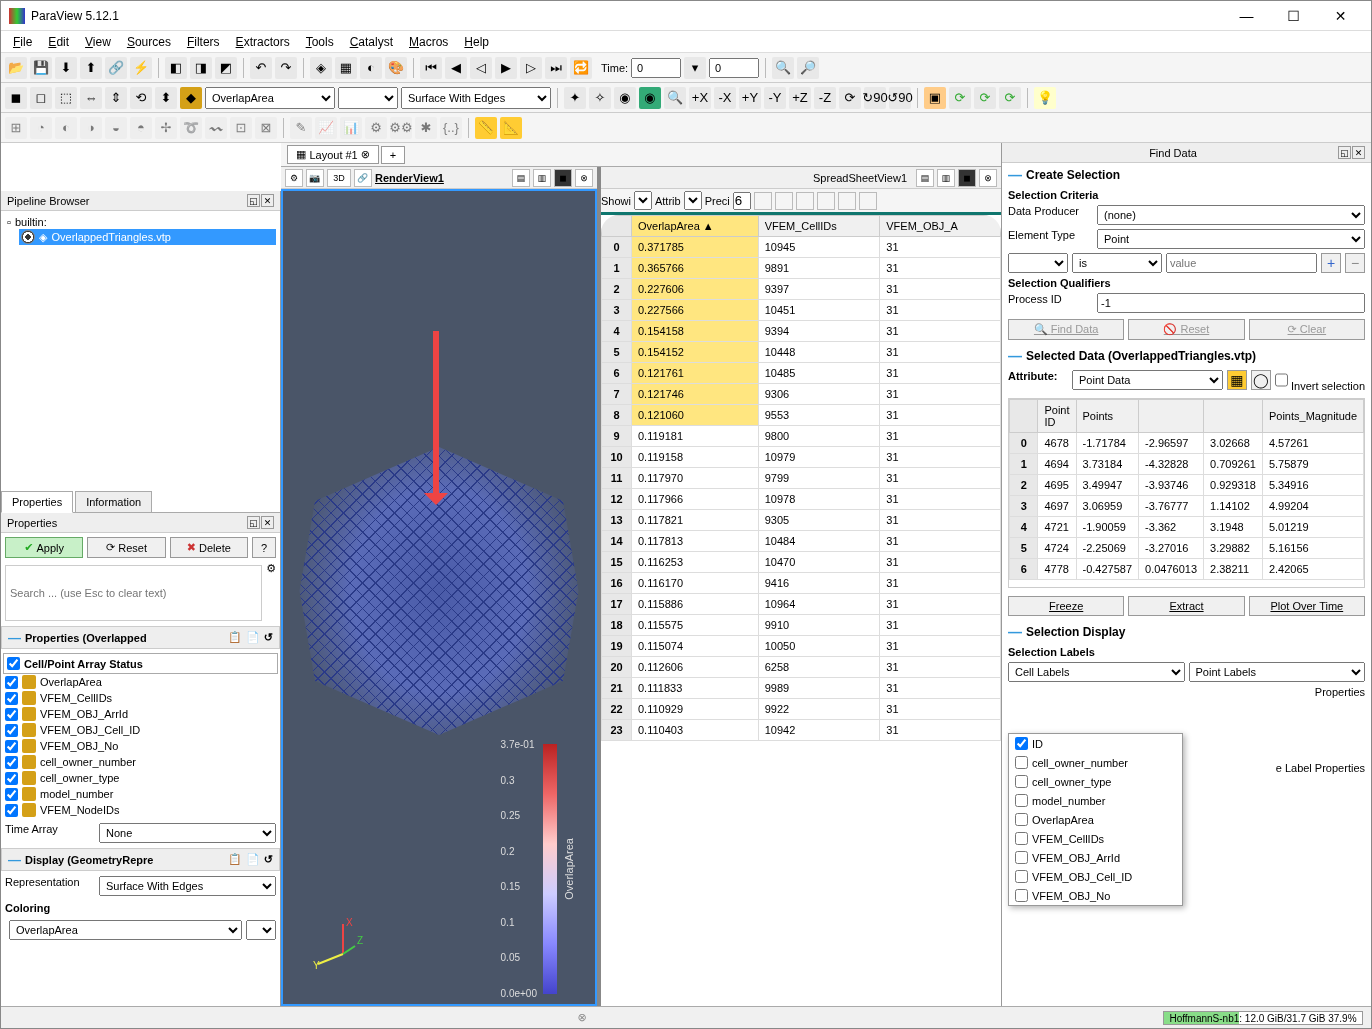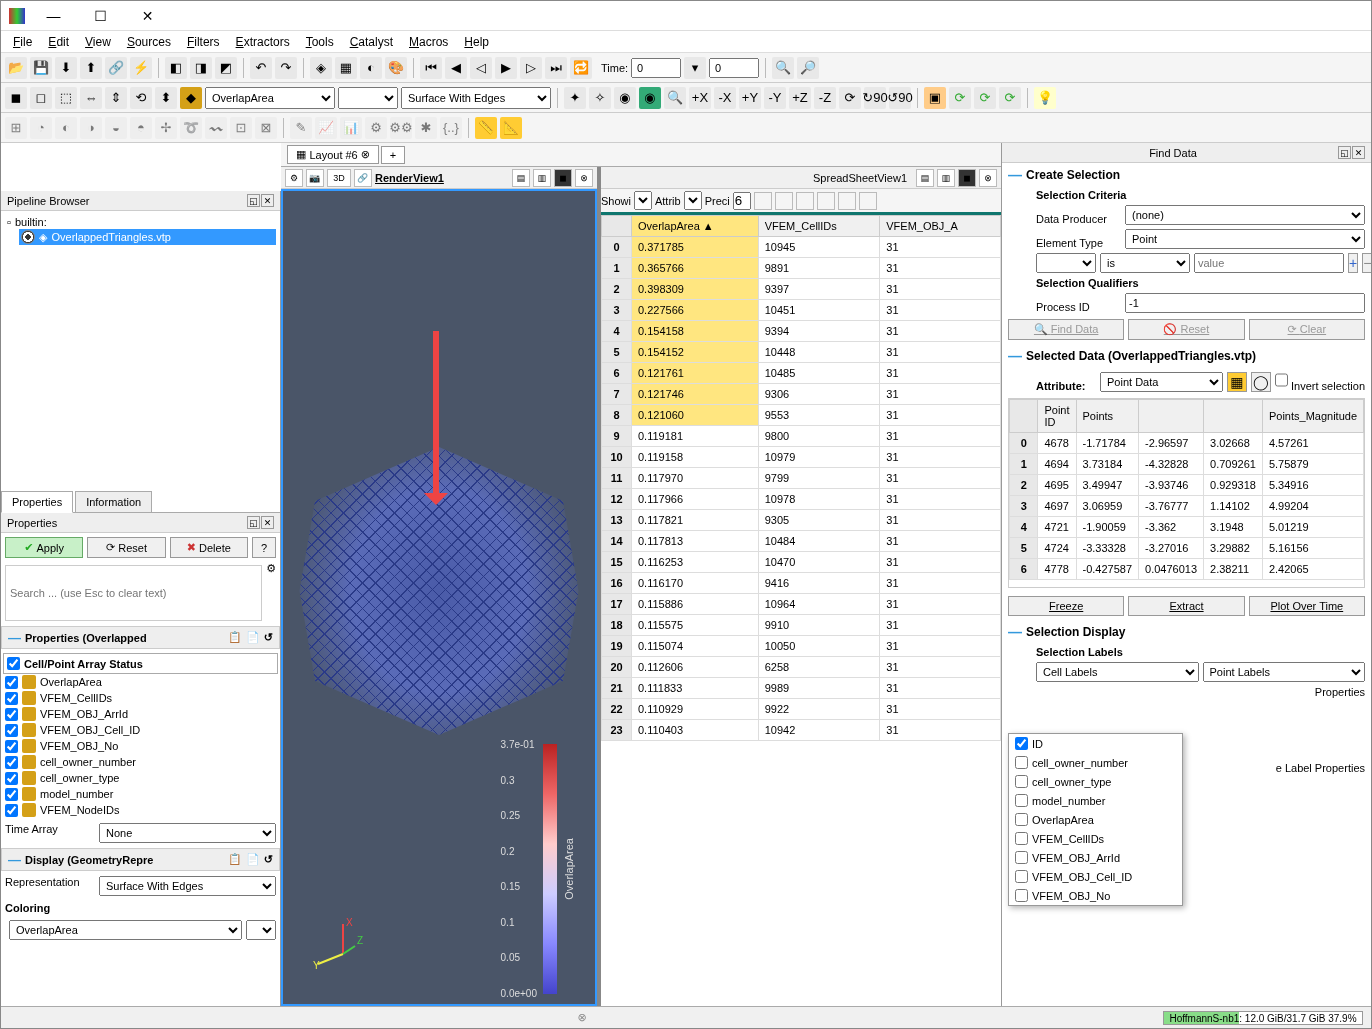--- a/index.html
+++ b/index.html
@@ -59,32 +59,32 @@
 .arrow { position: absolute; top: 140px; left: 150px; width: 6px; height: 170px; background: #e44; }
 .arrow::after { content:''; position:absolute; bottom:-16px; left:-9px; border: 12px solid transparent; border-top-color:#e44; }
 .colorbar-group { position: absolute; right: 20px; bottom: 5px; display: flex; align-items: center; gap: 6px; }
 .colorbar { width: 14px; height: 250px; background: linear-gradient(to bottom,#b22,#e66,#fcc,#ccf,#88f,#44c); position: relative; }
 .colorbar-labels { display:flex; flex-direction:column; justify-content:space-between; height:260px; color:#ddd; font-size:10px; text-align:left; }
 .colorbar-title { writing-mode: vertical-lr; transform: rotate(180deg); color:#ddd; font-size:11px; }
 .axes { position: absolute; left: 30px; bottom: 30px; width: 60px; height: 60px; }
 .spreadsheet-view { flex: 1; display: flex; flex-direction: column; }
 .ss-toolbar { height: 26px; display: flex; align-items: center; padding: 0 0; gap: 3px; background: #f5f5f5; border-bottom: 3px solid #0f766e; font-size: 11px; }
 .ss-toolbar .sbtn { width:18px; height:18px; border:1px solid #bbb; }
-.ss-table { flex: 1; overflow: auto; }
+.ss-table { flex: 1; overflow: auto; border-radius: 18px; }
 table { border-collapse: collapse; width: 100%; font-size: 11px; }
 table th { background: #f0f0f0; border: 1px solid #ccc; padding: 4px 6px; text-align: left; font-weight: normal; position: sticky; top: 0; }
 table td { border: 1px solid #ddd; padding: 4px 6px; }
 table tr:nth-child(even) td { background: #f7f7f7; }
 table td.rownum, table th.rownum { background: #e8e8e8; font-weight: bold; text-align: center; width: 30px; }
 table th.sorted { background: #ffe680; }
 table td.hl { background: #ffe680 !important; }
 .right-pane { width: 370px; border-left: 1px solid #999; display: flex; flex-direction: column; background: #fff; overflow:hidden;}
 .fd-hdr { font-weight: bold; font-size: 12px; padding: 4px 6px; display:flex; align-items:center; gap:4px; }
 .fd-hdr .collapse { color: #3399dd; font-size: 14px; font-weight:bold;}
-.fd-row { display: flex; align-items: flex-end; gap: 4px; padding: 2px 6px; font-size: 11px; margin-left: 28px; }
+.fd-row { display: flex; align-items: flex-start; gap: 4px; padding: 2px 6px; font-size: 11px; }
 .fd-row > label { min-width: 85px; }
 .fd-row select, .fd-row input { flex: 1; padding: 2px; height: 20px; font-size: 11px; }
 .fd-btns { display: flex; gap: 4px; padding: 4px 6px; }
 .fd-btns .btn { flex: 1; padding: 3px; border: 1px solid #999; background: #f0f0f0; text-align: center; font-size: 11px; color:#999;text-decoration:underline;}
 .fd-btns .btn.en { color:#000; }
 .fd-table { height: 190px; overflow: auto; border: 1px solid #ccc; margin: 4px 6px; }
 .statusbar { height: 22px; border-top: 1px solid #aaa; background: #f0f0f0; display: flex; align-items: center; padding: 0 8px; font-size: 11px; }
 .statusbar .meter { width: 200px; height: 14px; border:1px solid #999; background:#fff; position:relative; margin-left:8px;}
 .statusbar .meter-fill { height:100%; background:#8d8; width:37.9%; }
 .statusbar .meter-text { position:absolute; inset:0; text-align:center; line-height:14px; font-size:10px; }
@@ -92,20 +92,21 @@
 .cell-labels-dd .dd-row { display:flex; align-items:center; gap:4px; padding:3px 6px; font-size:11px; }
 .sq-btn { width:20px; height:20px; border:1px solid #999; background:#f0f0f0; display:flex; align-items:center; justify-content:center; font-size:14px;}
 </style>
 </head>
 <body>
 
 <div class="window">
 
   <div class="titlebar">
     <div class="logo"></div>
+    <div class="title">ParaView 5.12.1</div>
     <div class="winbtns">
       <div class="winbtn">—</div>
       <div class="winbtn">☐</div>
       <div class="winbtn">✕</div>
     </div>
   </div>
 
   <div class="menubar" id="menubar">
       <div class="menu"><u>F</u>ile</div>
       <div class="menu"><u>E</u>dit</div>
@@ -354,21 +355,21 @@
           <select><option>OverlapArea</option></select>
           <select style="flex:0 0 30px"><option></option></select>
         </div>
       </div>
     </div>
 
     <div class="center-pane">
       <div class="layout-tabs">
         <div class="layout-tab">
             <span>▦</span>
-            <span>Layout #6</span>
+            <span>Layout #1</span>
             <span>⊗</span>
           </div>
         <div class="layout-tab" style="width:24px; justify-content:center">+</div>
       </div>
       <div class="views">
 
         <div class="render-view">
           <div class="view-header">
             <div class="vbtn">⚙</div>
             <div class="vbtn">📷</div>
@@ -452,21 +453,21 @@
                   <tr>
                     <td class="rownum ">1</td>
                     <td class=" hl">0.365766</td>
                     <td class=" ">9891</td>
                     <td class=" ">31</td>
                   </tr>
                 </tbody>
                 <tbody>
                   <tr>
                     <td class="rownum ">2</td>
-                    <td class=" hl">0.398309</td>
+                    <td class=" hl">0.227606</td>
                     <td class=" ">9397</td>
                     <td class=" ">31</td>
                   </tr>
                 </tbody>
                 <tbody>
                   <tr>
                     <td class="rownum ">3</td>
                     <td class=" hl">0.227566</td>
                     <td class=" ">10451</td>
                     <td class=" ">31</td>
@@ -750,21 +751,21 @@
                 <td class="">-1.90059</td>
                 <td class="">-3.362</td>
                 <td class="">3.1948</td>
                 <td class="">5.01219</td>
               </tr>
             </tbody>
             <tbody>
               <tr>
                 <td class="rownum">5</td>
                 <td class="">4724</td>
-                <td class="">-3.33328</td>
+                <td class="">-2.25069</td>
                 <td class="">-3.27016</td>
                 <td class="">3.29882</td>
                 <td class="">5.16156</td>
               </tr>
             </tbody>
             <tbody>
               <tr>
                 <td class="rownum">6</td>
                 <td class="">4778</td>
                 <td class="">-0.427587</td>

